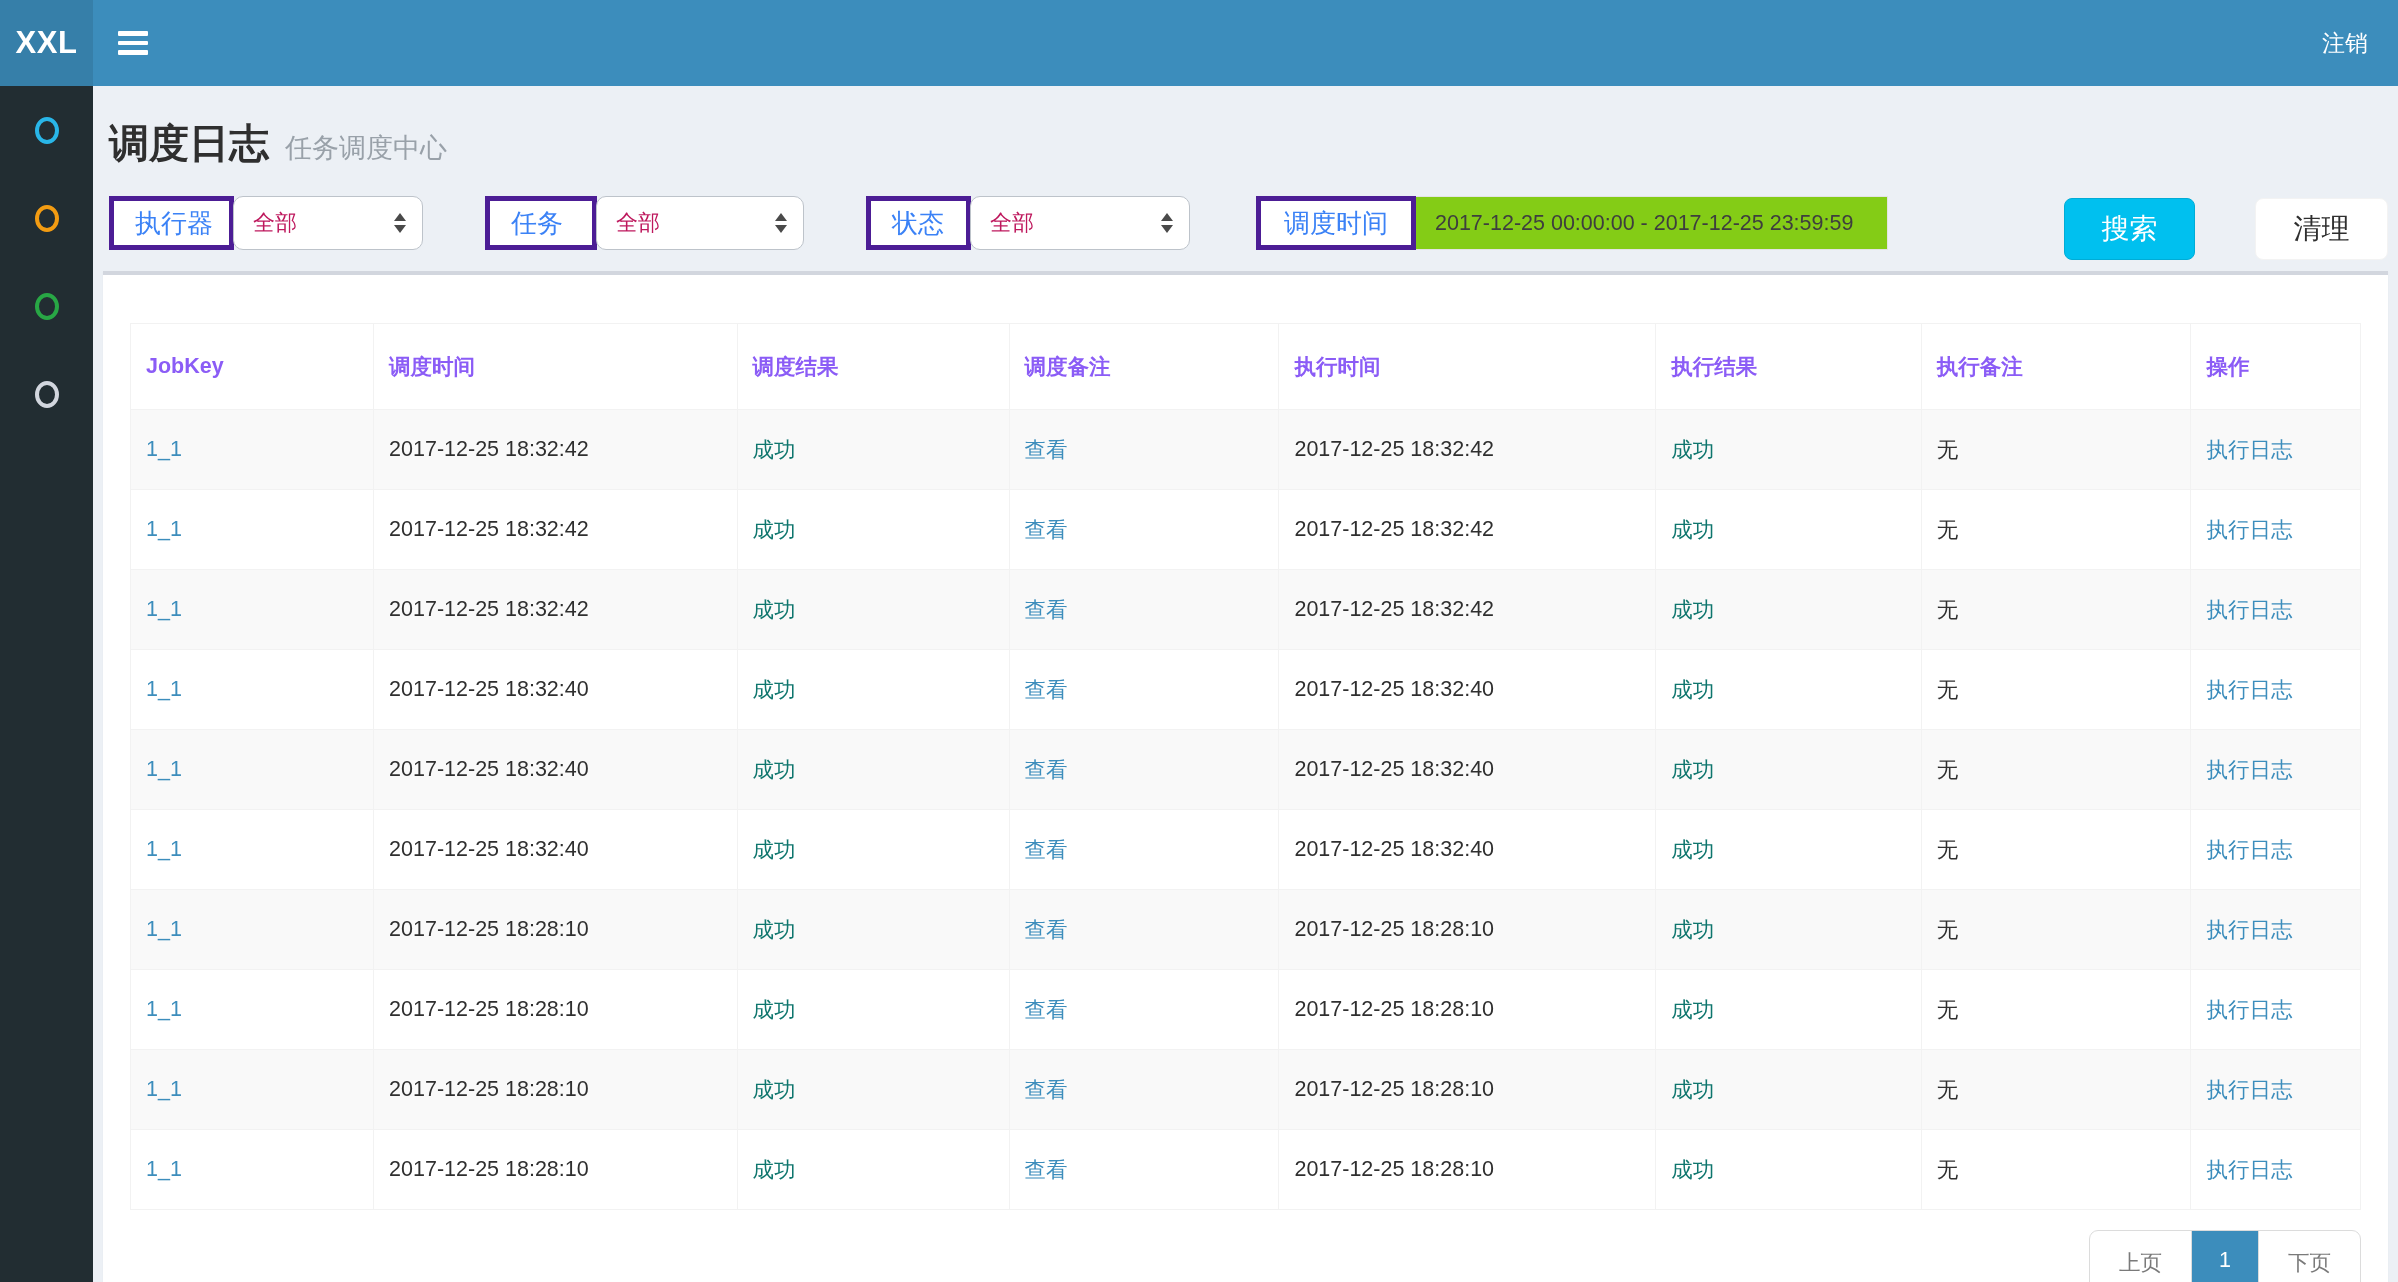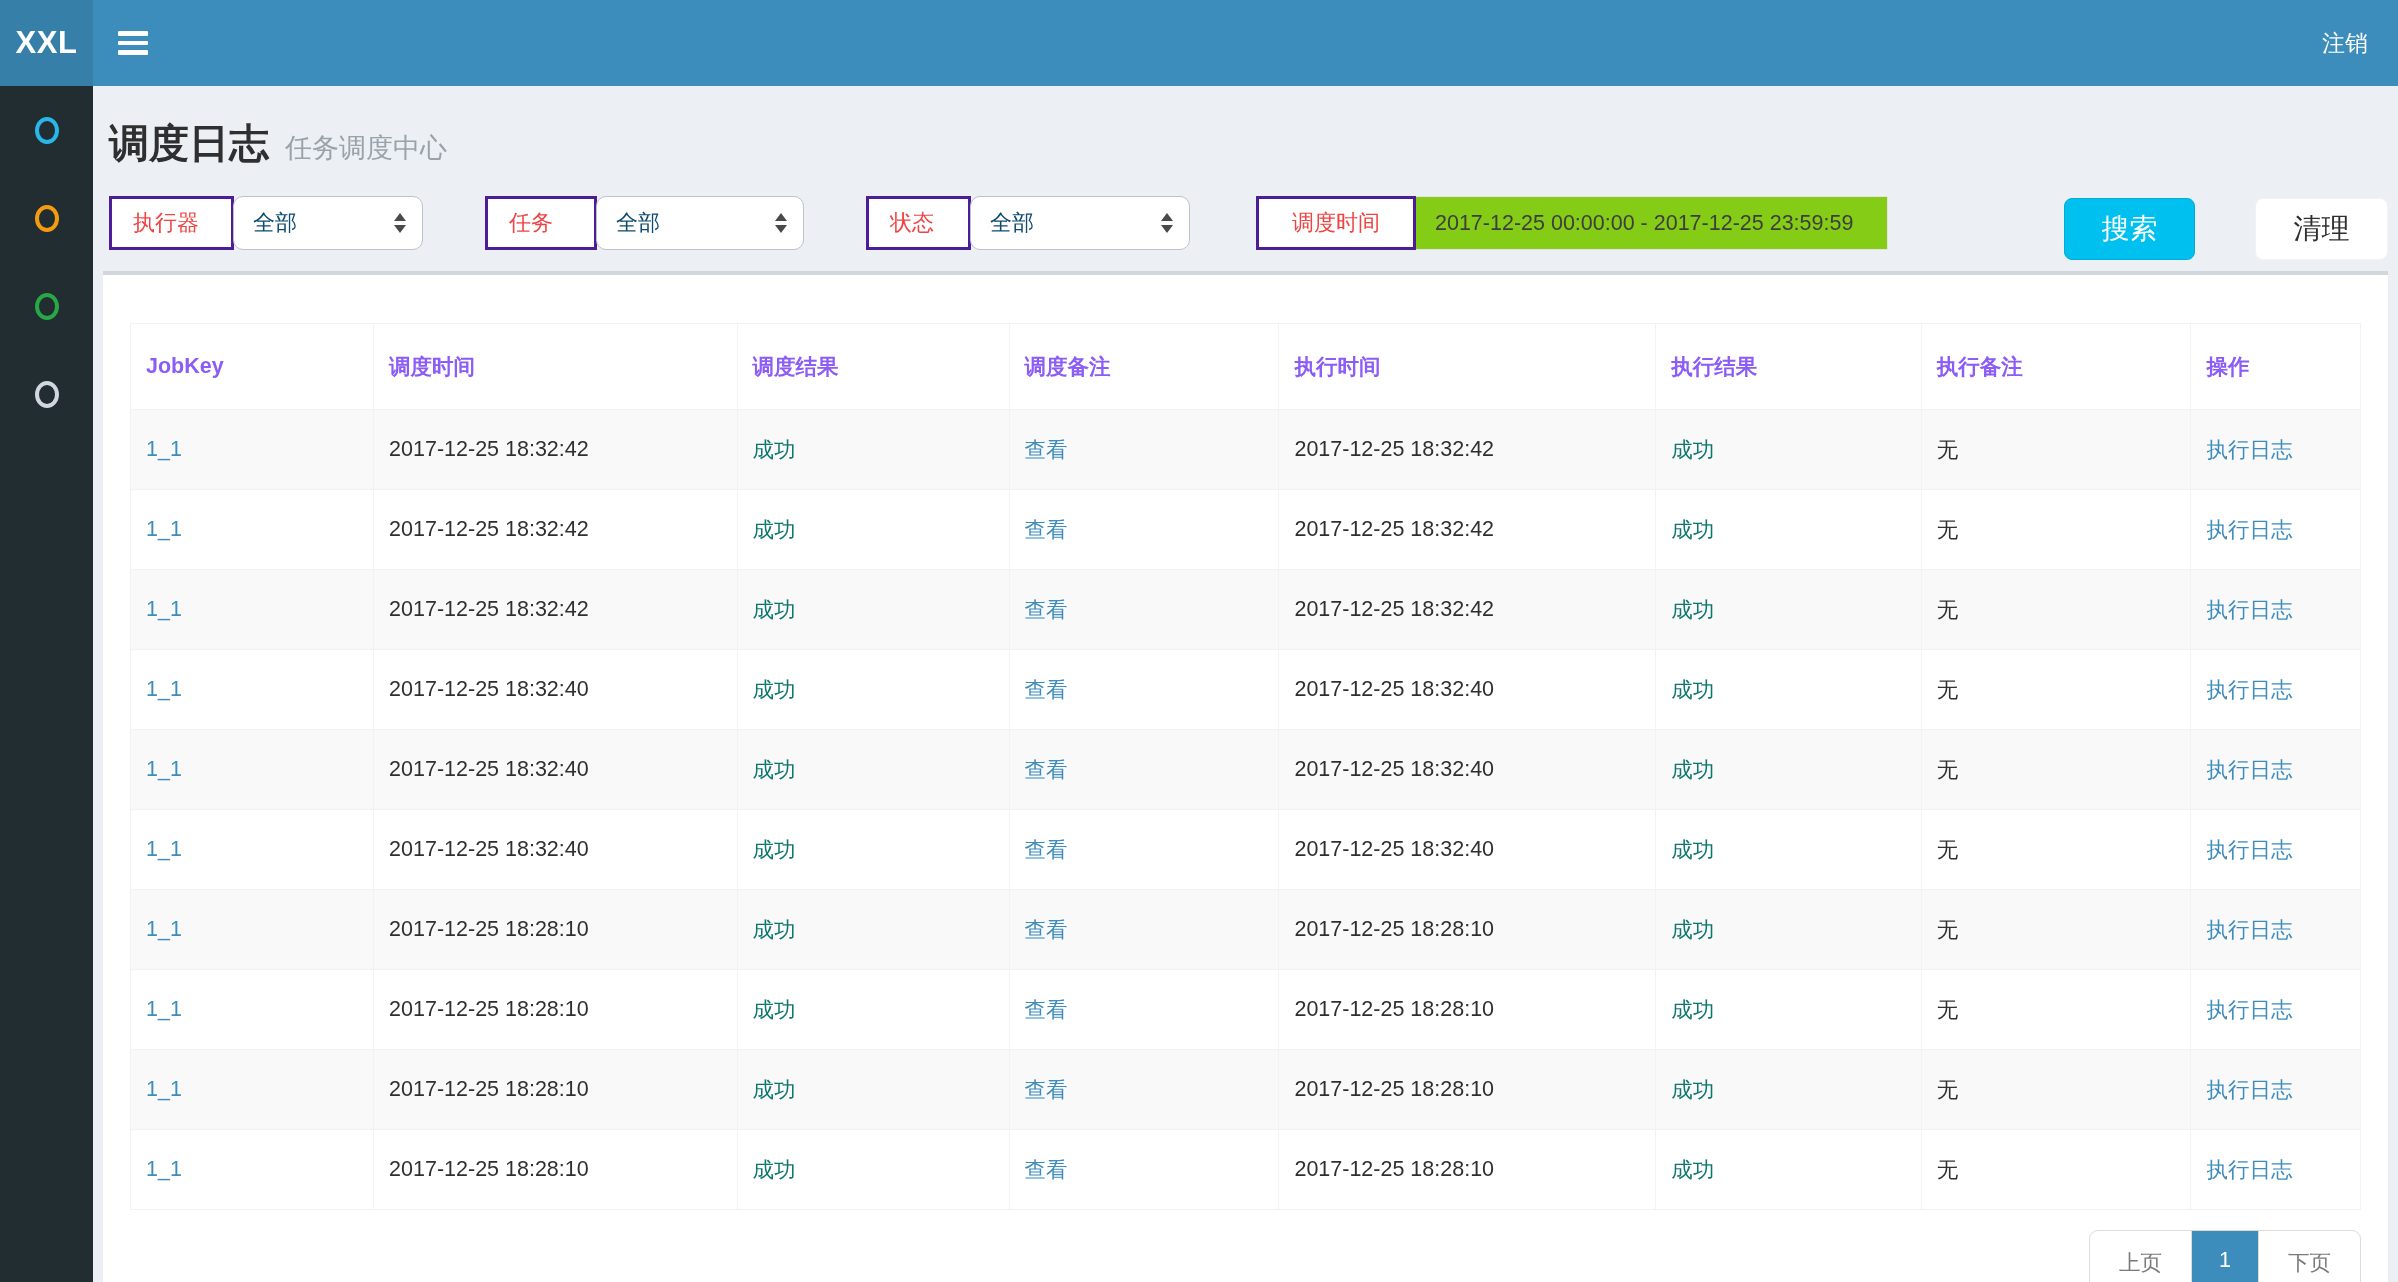--- a/index.html
+++ b/index.html
@@ -22,22 +22,22 @@
   .menu-item { height:88px; display:flex; align-items:center; justify-content:center; cursor:pointer; }
   .circle-icon { width:24px; height:27px; border:4.5px solid #d2d6de; border-radius:50%; }
   
   .main { position:absolute; left:93px; top:86px; right:0; bottom:0; padding:0 10px; }
   .content-header { padding:30px 6px 14px 6px; display:flex; align-items:baseline; }
   .page-title { font-size:40px; font-weight:bold; color:#2f2f2f; }
   .page-subtitle { font-size:27px; color:#99a1a9; margin-left:16px; }
   
   .filter-row { display:flex; align-items:center; margin:6px 0 0 6px; height:64px; }
   .input-group { display:flex; height:54px; }
-  .addon { background:#fff; border:3px solid #4c1d95; display:flex; align-items:center; padding:0 21px; font-size:22px; color:#ef4444; white-space:nowrap; }
-  .select-box { background:#fff; border:1px solid #bdc3ca; border-radius:10px; display:flex; align-items:center; padding:0 16px 0 19px; font-size:22px; color:#0c4a6e; margin-left:-1px; cursor:pointer; }
+  .addon { background:#fff; border:5px solid #4c1d95; display:flex; align-items:center; padding:0 21px; font-size:26px; color:#3b82f6; white-space:nowrap; }
+  .select-box { background:#fff; border:1px solid #bdc3ca; border-radius:10px; display:flex; align-items:center; padding:0 16px 0 19px; font-size:22px; color:#be185d; margin-left:-1px; cursor:pointer; }
   .spinner { margin-left:auto; display:flex; flex-direction:column; gap:4px; }
   .tri-up   { width:0; height:0; border-left:6px solid transparent; border-right:6px solid transparent; border-bottom:8px solid #4a4a4a; }
   .tri-down { width:0; height:0; border-left:6px solid transparent; border-right:6px solid transparent; border-top:8px solid #4a4a4a; }
   .w-exec { width:190px; } .w-job { width:208px; } .w-status { width:220px; }
   .gap { width:62px; flex:none; } .gap2 { width:66px; flex:none; }
   .date-input { background:#84cc16; border:1px solid #e3e3e3; border-left:none; font-size:21.5px; color:#3e3e3e; display:flex; align-items:center; padding:0 19px; width:472px; white-space:nowrap; }
   .btn { height:62px; border-radius:8px; font-size:28px; display:flex; align-items:center; justify-content:center; cursor:pointer; font-family:Liberation Sans, sans-serif;margin-top:11px; }
   .btn-search { width:131px; background:#00c0ef; border:1px solid #00acd6; color:#fff; margin-left:auto; }
   .btn-clear  { width:133px; background:#fff; border:1px solid #f3f3f3; color:#2f2f2f; margin-left:60px; }
   

